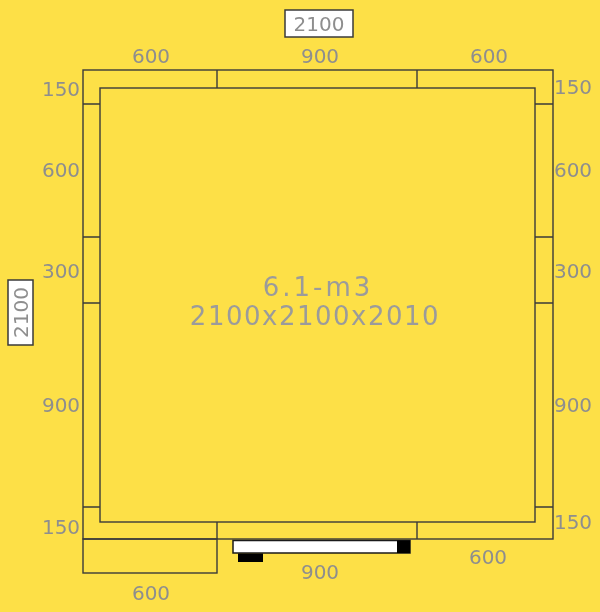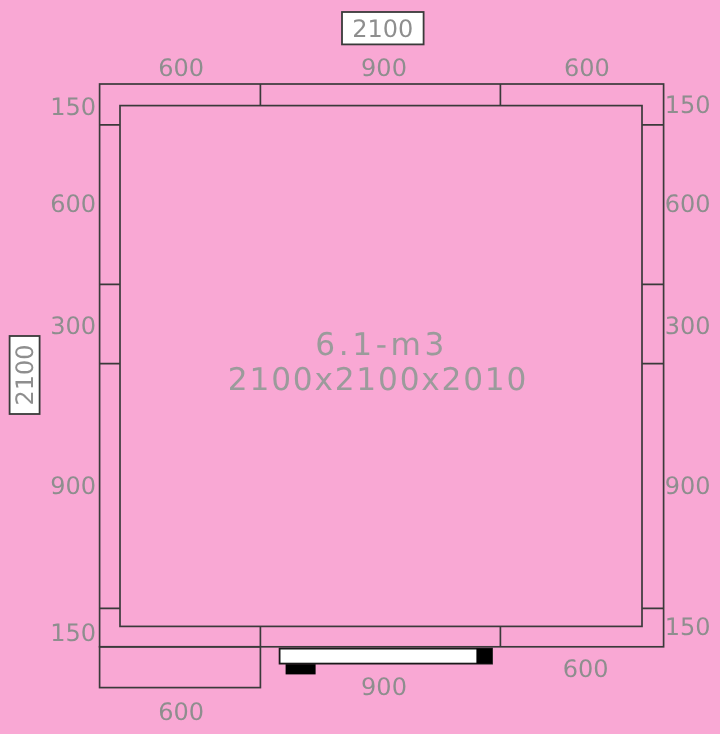--- a/index.html
+++ b/index.html
@@ -1,20 +1,20 @@
 <!DOCTYPE html>
 <html><head>
 <meta charset="utf-8">
 <style>
   html, body { margin: 0; padding: 0; background: #ffffff; }
   .canvas {
     position: relative;
     width: 600px;
     height: 612px;
-    background: #f9a8d4;
+    background: #fde047;
     font-family: "DejaVu Sans", sans-serif;
   }
   svg text {
     font-family: "DejaVu Sans", sans-serif;
   }
   .wall-line {
     fill: none;
     stroke: #3a3a3a;
     stroke-width: 1.4;
   }

